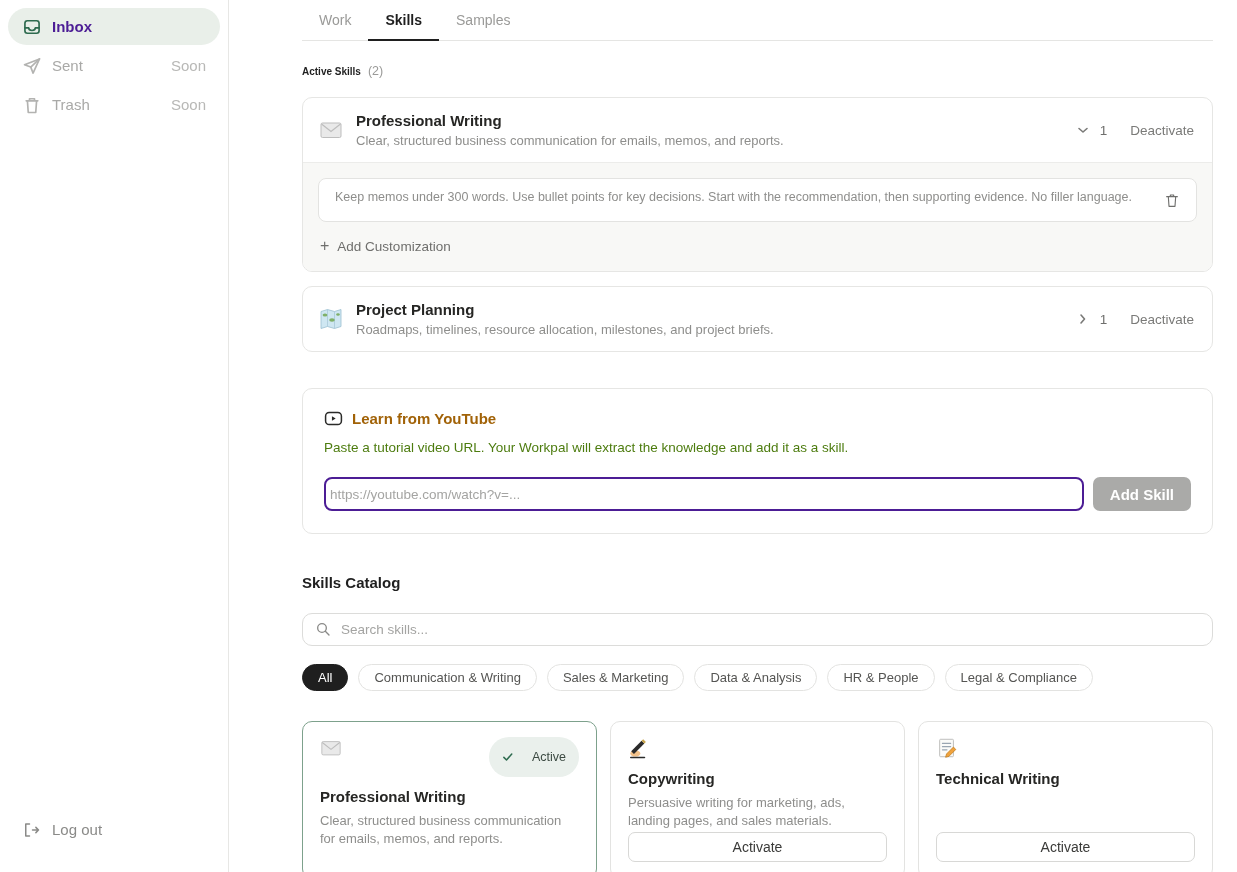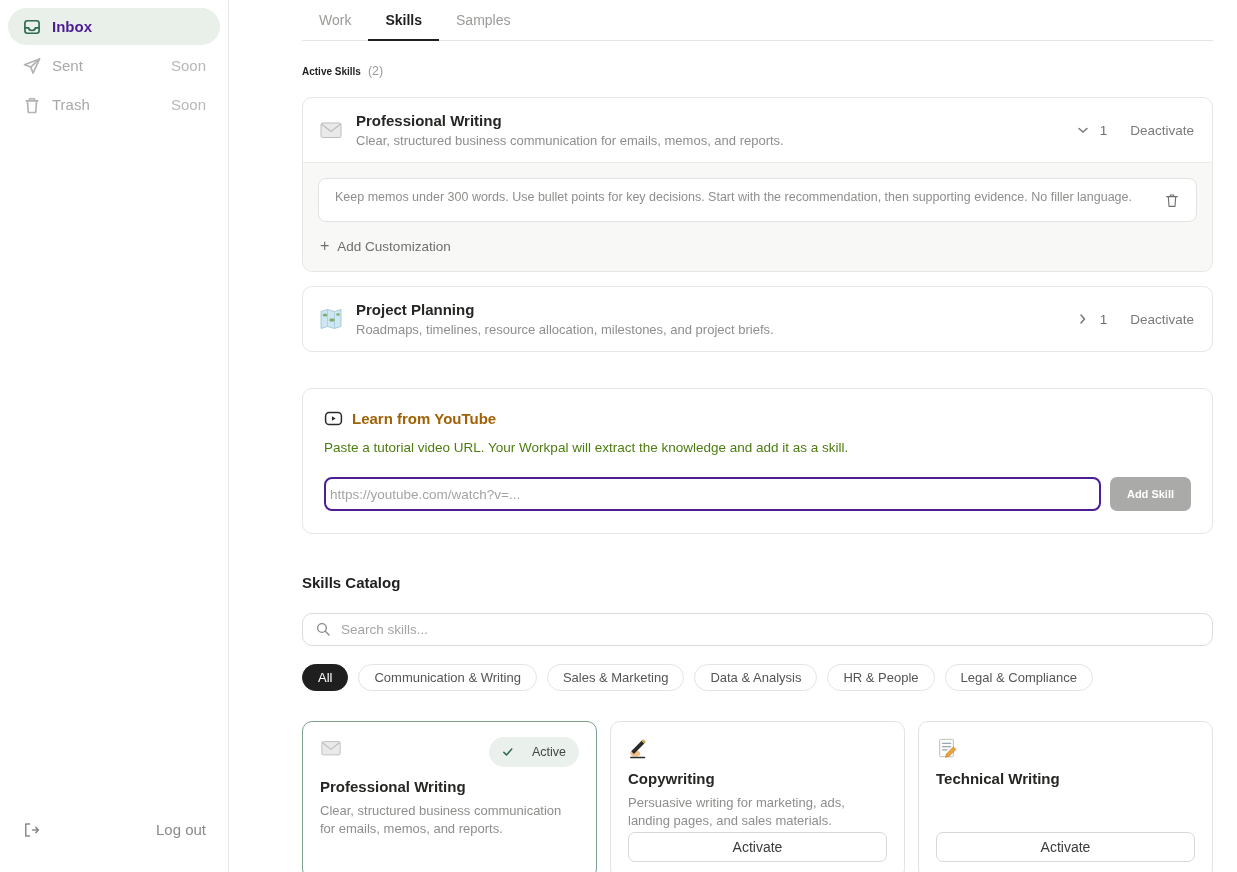--- a/index.html
+++ b/index.html
@@ -26,21 +26,21 @@
     cursor: pointer; user-select: none;
   }
   .nav-item .nav-icon { width: 20px; height: 20px; margin-right: 10px; display: inline-flex; }
   .nav-item .nav-label { font-size: 15px; color: #a9a9a7; }
   .nav-item .nav-soon { margin-left: auto; font-size: 15px; color: #b8b8b6; }
   .nav-item.active { background: #e9efe9; }
   .nav-item.active .nav-label { color: #4c1d95; font-weight: bold; }
   .nav-icon svg { width: 100%; height: 100%; }
   .logout {
     margin-top: auto; display: flex; align-items: center;
-    padding: 0 14px; height: 37px; cursor: pointer; justify-content: space-between;
+    padding: 0 14px; height: 37px; cursor: pointer;
   }
   .logout .nav-icon { width: 18px; height: 18px; margin-right: 12px; }
   .logout .nav-label { font-size: 15px; color: #8a8a88; }
 
   
   .main { flex: 1; height: 100%; padding: 0 24px 0 73px; overflow: hidden; }
 
   .tabs { display: flex; border-bottom: 1px solid #e5e5e3; }
   .tab {
     padding: 12px 17px 11px 17px; font-size: 14px; color: #9a9a98;
@@ -100,21 +100,21 @@
   .yt-title { font-size: 15px; font-weight: bold; color: #a16207; }
   .yt-desc { font-size: 13.5px; color: #4d7c0f; margin-bottom: 22px; }
   .yt-input-row { display: flex; gap: 9px; }
   .yt-input {
     flex: 1; height: 34px; border: 2px solid #4c1d95; border-radius: 8px;
     padding: 0 4px; font-size: 13.5px; color: #444442; font-family: inherit; outline: none;
   }
   .yt-input::placeholder { color: #a4a4a2; }
   .add-skill-btn {
     height: 34px; padding: 0 17px; border: none; border-radius: 7px;
-    background: #aaaaa8; color: #ffffff; font-size: 11px; font-weight: bold;
+    background: #aaaaa8; color: #ffffff; font-size: 15px; font-weight: bold;
     font-family: inherit; cursor: pointer; flex: none; text-align: right;
   }
 
   
   .catalog-heading { font-size: 15px; font-weight: bold; color: #1f1f1f; margin: 40px 0 0 0; }
   .search-wrap { position: relative; margin-top: 22px; }
   .search-icon { position: absolute; left: 13px; top: 8px; width: 16px; height: 16px; color: #8a8a88; }
   .search-icon svg { width: 100%; height: 100%; }
   .search-input {
     width: 100%; height: 33px; border: 1px solid #dcdcda; border-radius: 10px;
@@ -136,21 +136,21 @@
   .cat-card {
     border: 1px solid #e3e3e1; border-radius: 10px; background: #fff;
     height: 158px; padding: 15px 17px 16px 17px; display: flex; flex-direction: column;
   }
   .cat-card.active-card { border-color: #7da18c; }
   .cat-top { display: flex; align-items: flex-start; justify-content: space-between; }
   .cat-emoji { width: 22px; height: 22px; display: inline-flex; }
   .cat-emoji svg { width: 100%; height: 100%; }
   .active-badge {
     display: inline-flex; align-items: center; gap: 18px;
-    background: #eaf0ec; border-radius: 999px; height: 30px; padding: 0 13px;
+    background: #eaf0ec; border-radius: 999px; height: 40px; padding: 0 13px;
     font-size: 12.5px; color: #3c4a42;
   }
   .active-badge .check { width: 12px; height: 12px; color: #2e6b4f; display: inline-flex; }
   .active-badge .check svg { width: 100%; height: 100%; }
   .cat-title { font-size: 15px; font-weight: bold; color: #262624; margin-top: 11px; }
   .cat-desc { font-size: 13px; color: #8e8e8c; line-height: 1.4; margin-top: 7px; }
   .activate-btn {
     margin-top: auto; height: 30px; width: 100%;
     border: 1px solid #d8d8d6; border-radius: 7px; background: #fff;
     font-size: 14px; color: #3a3a38; font-family: inherit; cursor: pointer;

